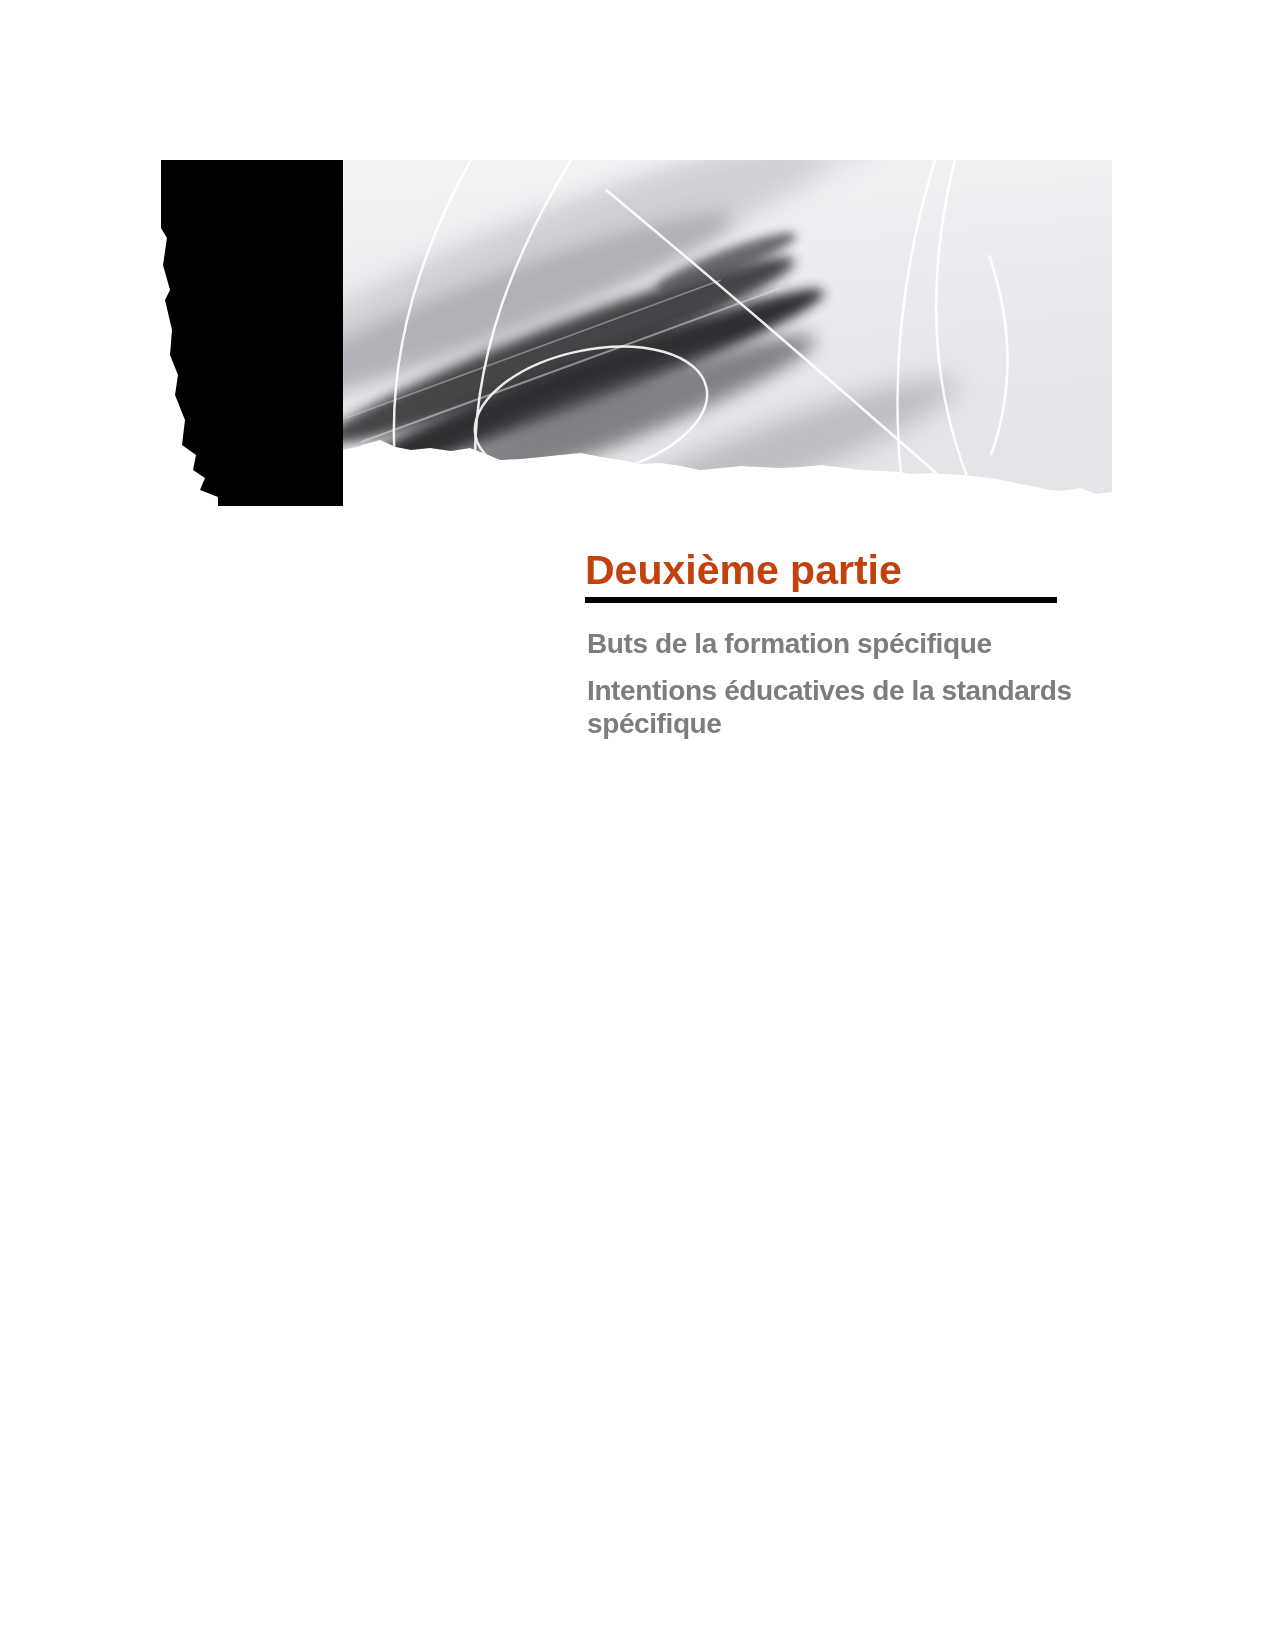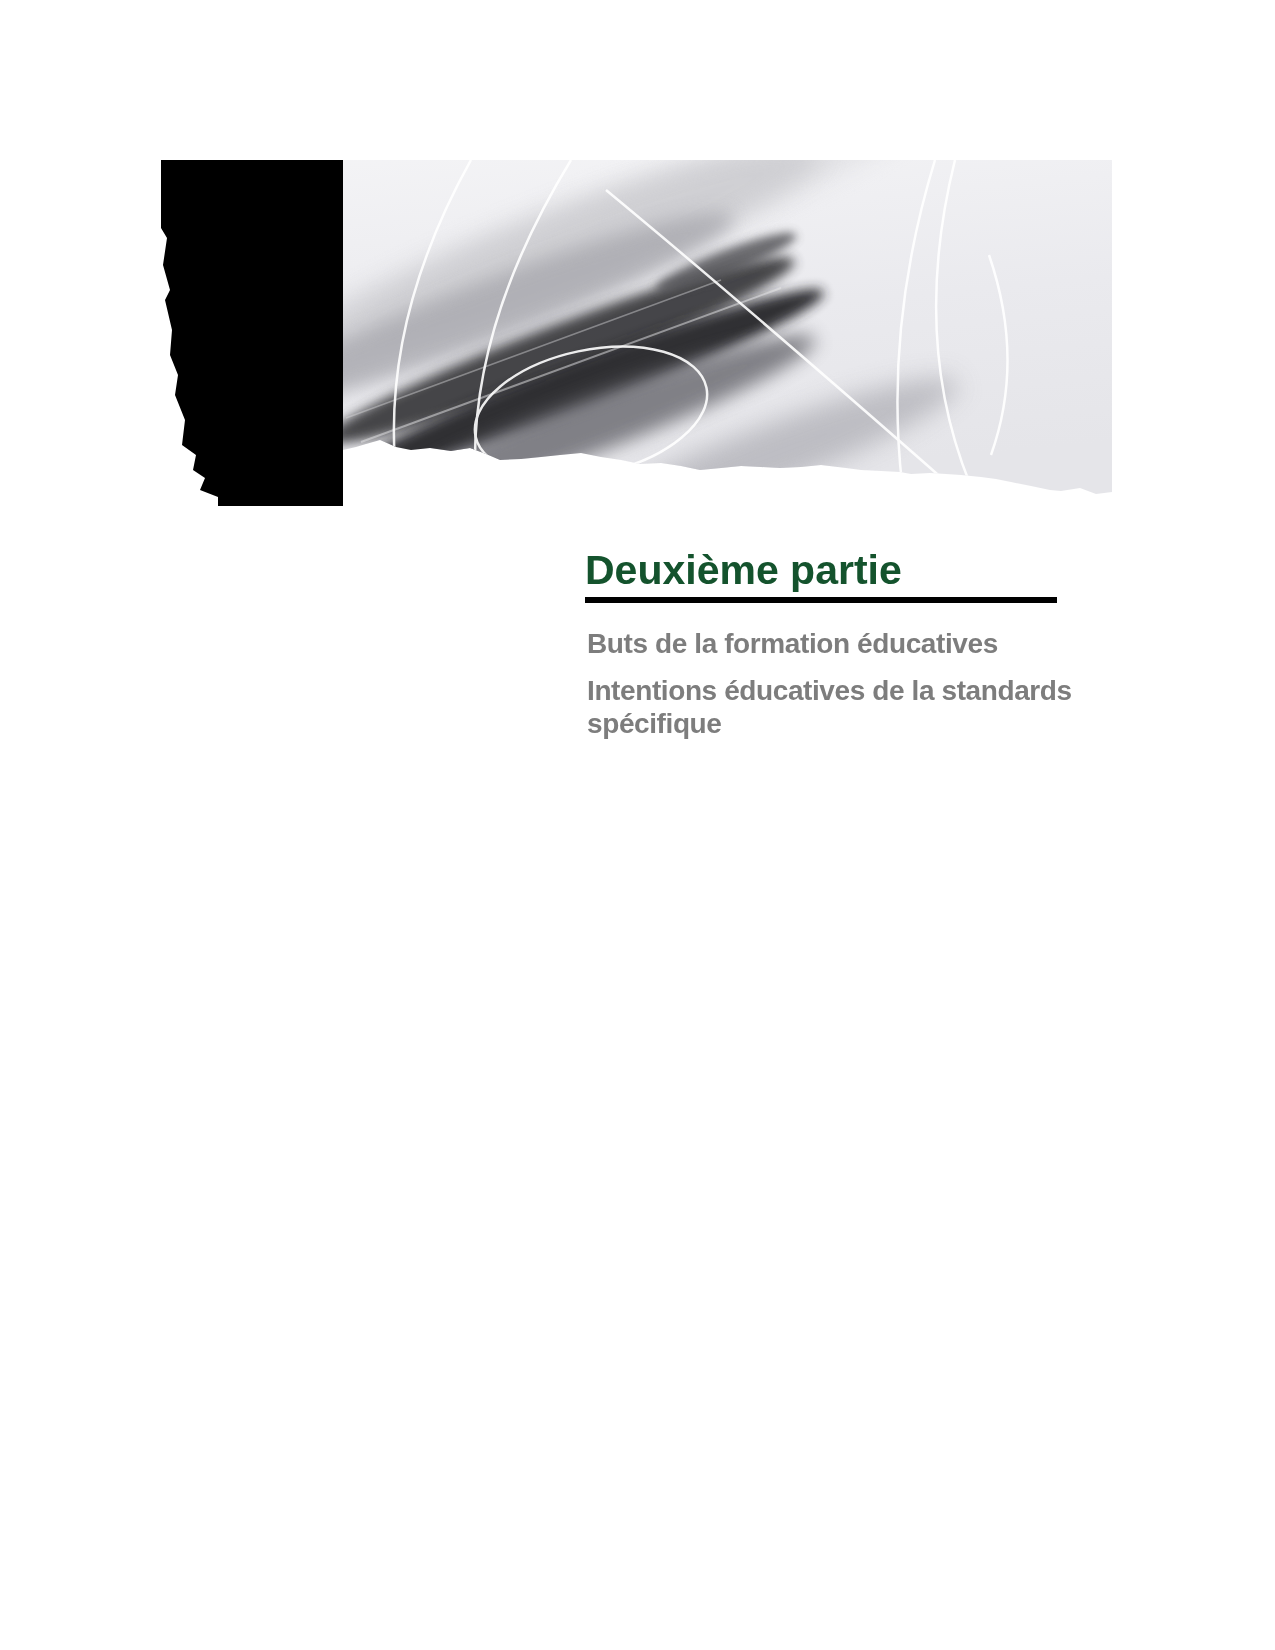--- a/index.html
+++ b/index.html
@@ -12,21 +12,21 @@
   }
   .banner{
     position:absolute;left:161px;top:160px;
     width:951px;height:347px;
   }
   .banner svg{display:block;}
   .title{
     position:absolute;left:585px;top:550px;
     margin:0;padding:0;
     font-size:41px;line-height:1;font-weight:bold;
-    color:#14532d;white-space:nowrap;
+    color:#c2410c;white-space:nowrap;
   }
   .rule{
     position:absolute;left:585px;top:597px;
     width:472px;height:6px;background:#000000;
   }
   .toc{
     position:absolute;left:587px;top:627px;
     width:505px;
   }
   .toc-item{
@@ -102,17 +102,17 @@
       <path d="M0,0 H182 V346 H57
                L57,337 L39,330 L44,318 L32,310 L35,295 L21,285 L24,260 L14,235 L17,215
                L9,195 L11,170 L4,140 L9,130 L2,105 L6,78 L0,68 Z" fill="#000000"></path>
     </svg>
   </div>
 
   <h1 class="title">Deuxième partie</h1>
   <div class="rule"></div>
 
   <div class="toc">
-    <div class="toc-item">Buts de la formation éducatives</div>
+    <div class="toc-item">Buts de la formation spécifique</div>
     <div class="toc-item">Intentions éducatives de la standards spécifique</div>
   </div>
 
 </div>
 
 </body></html>

